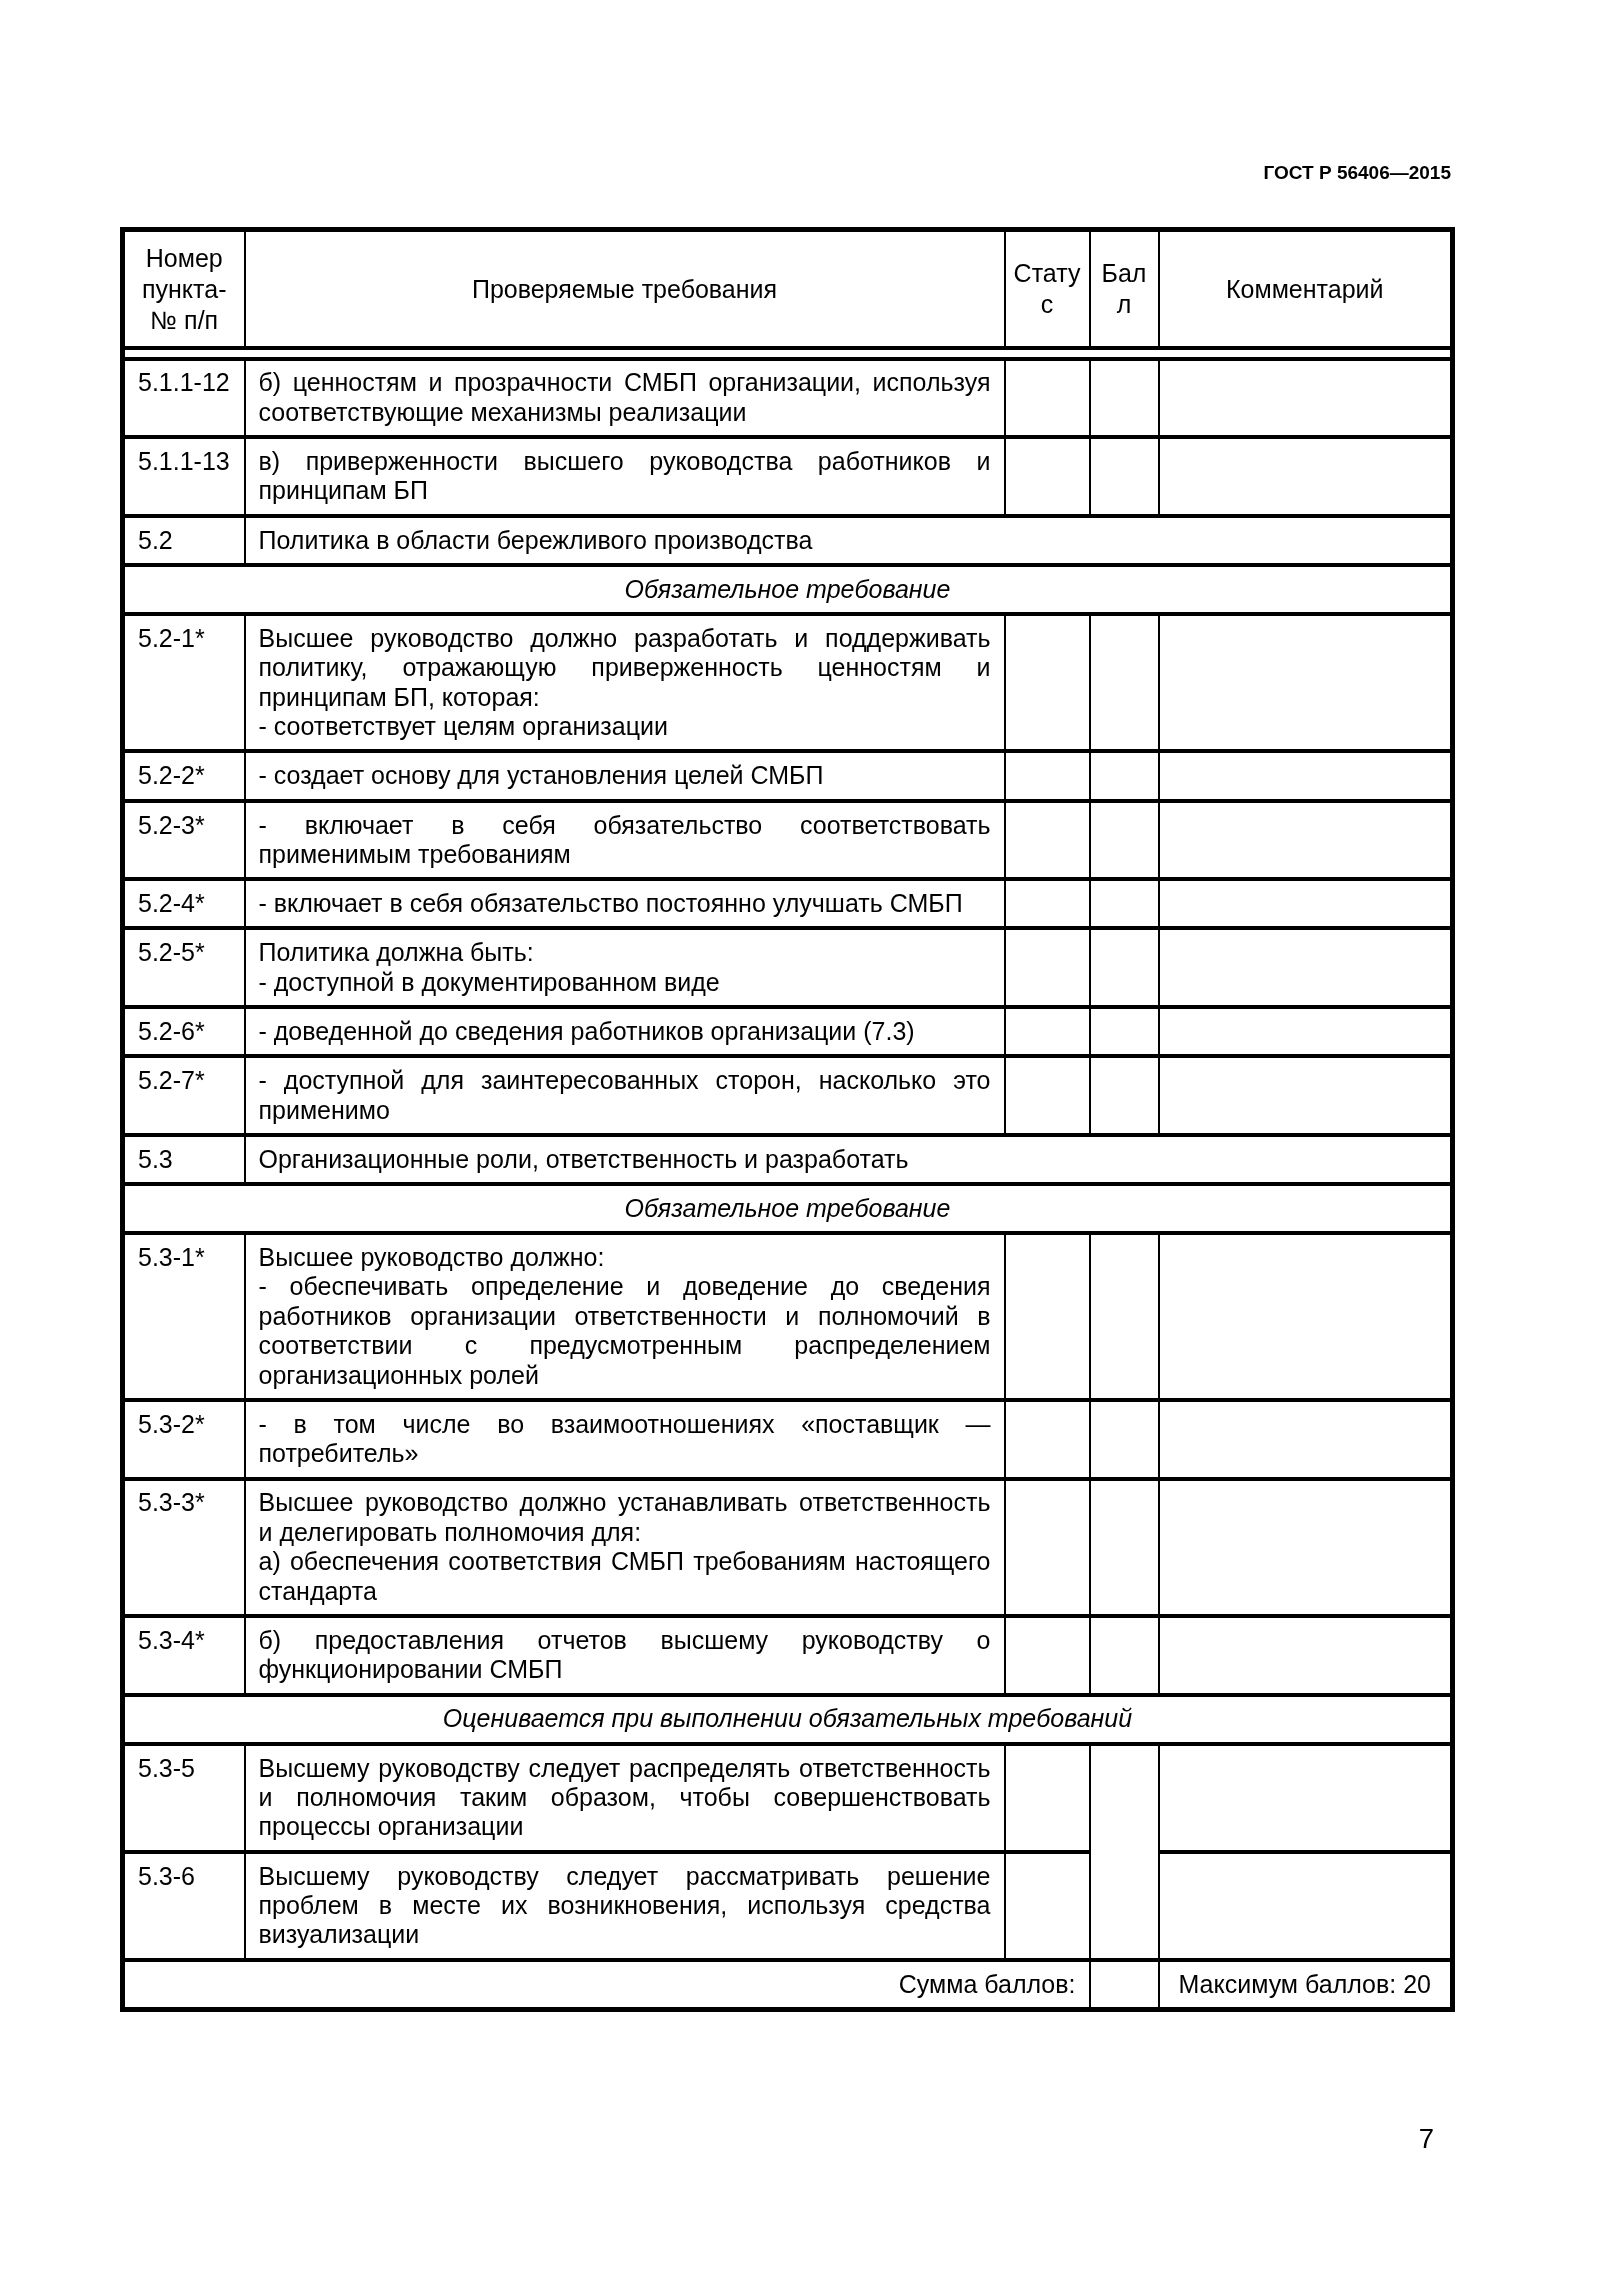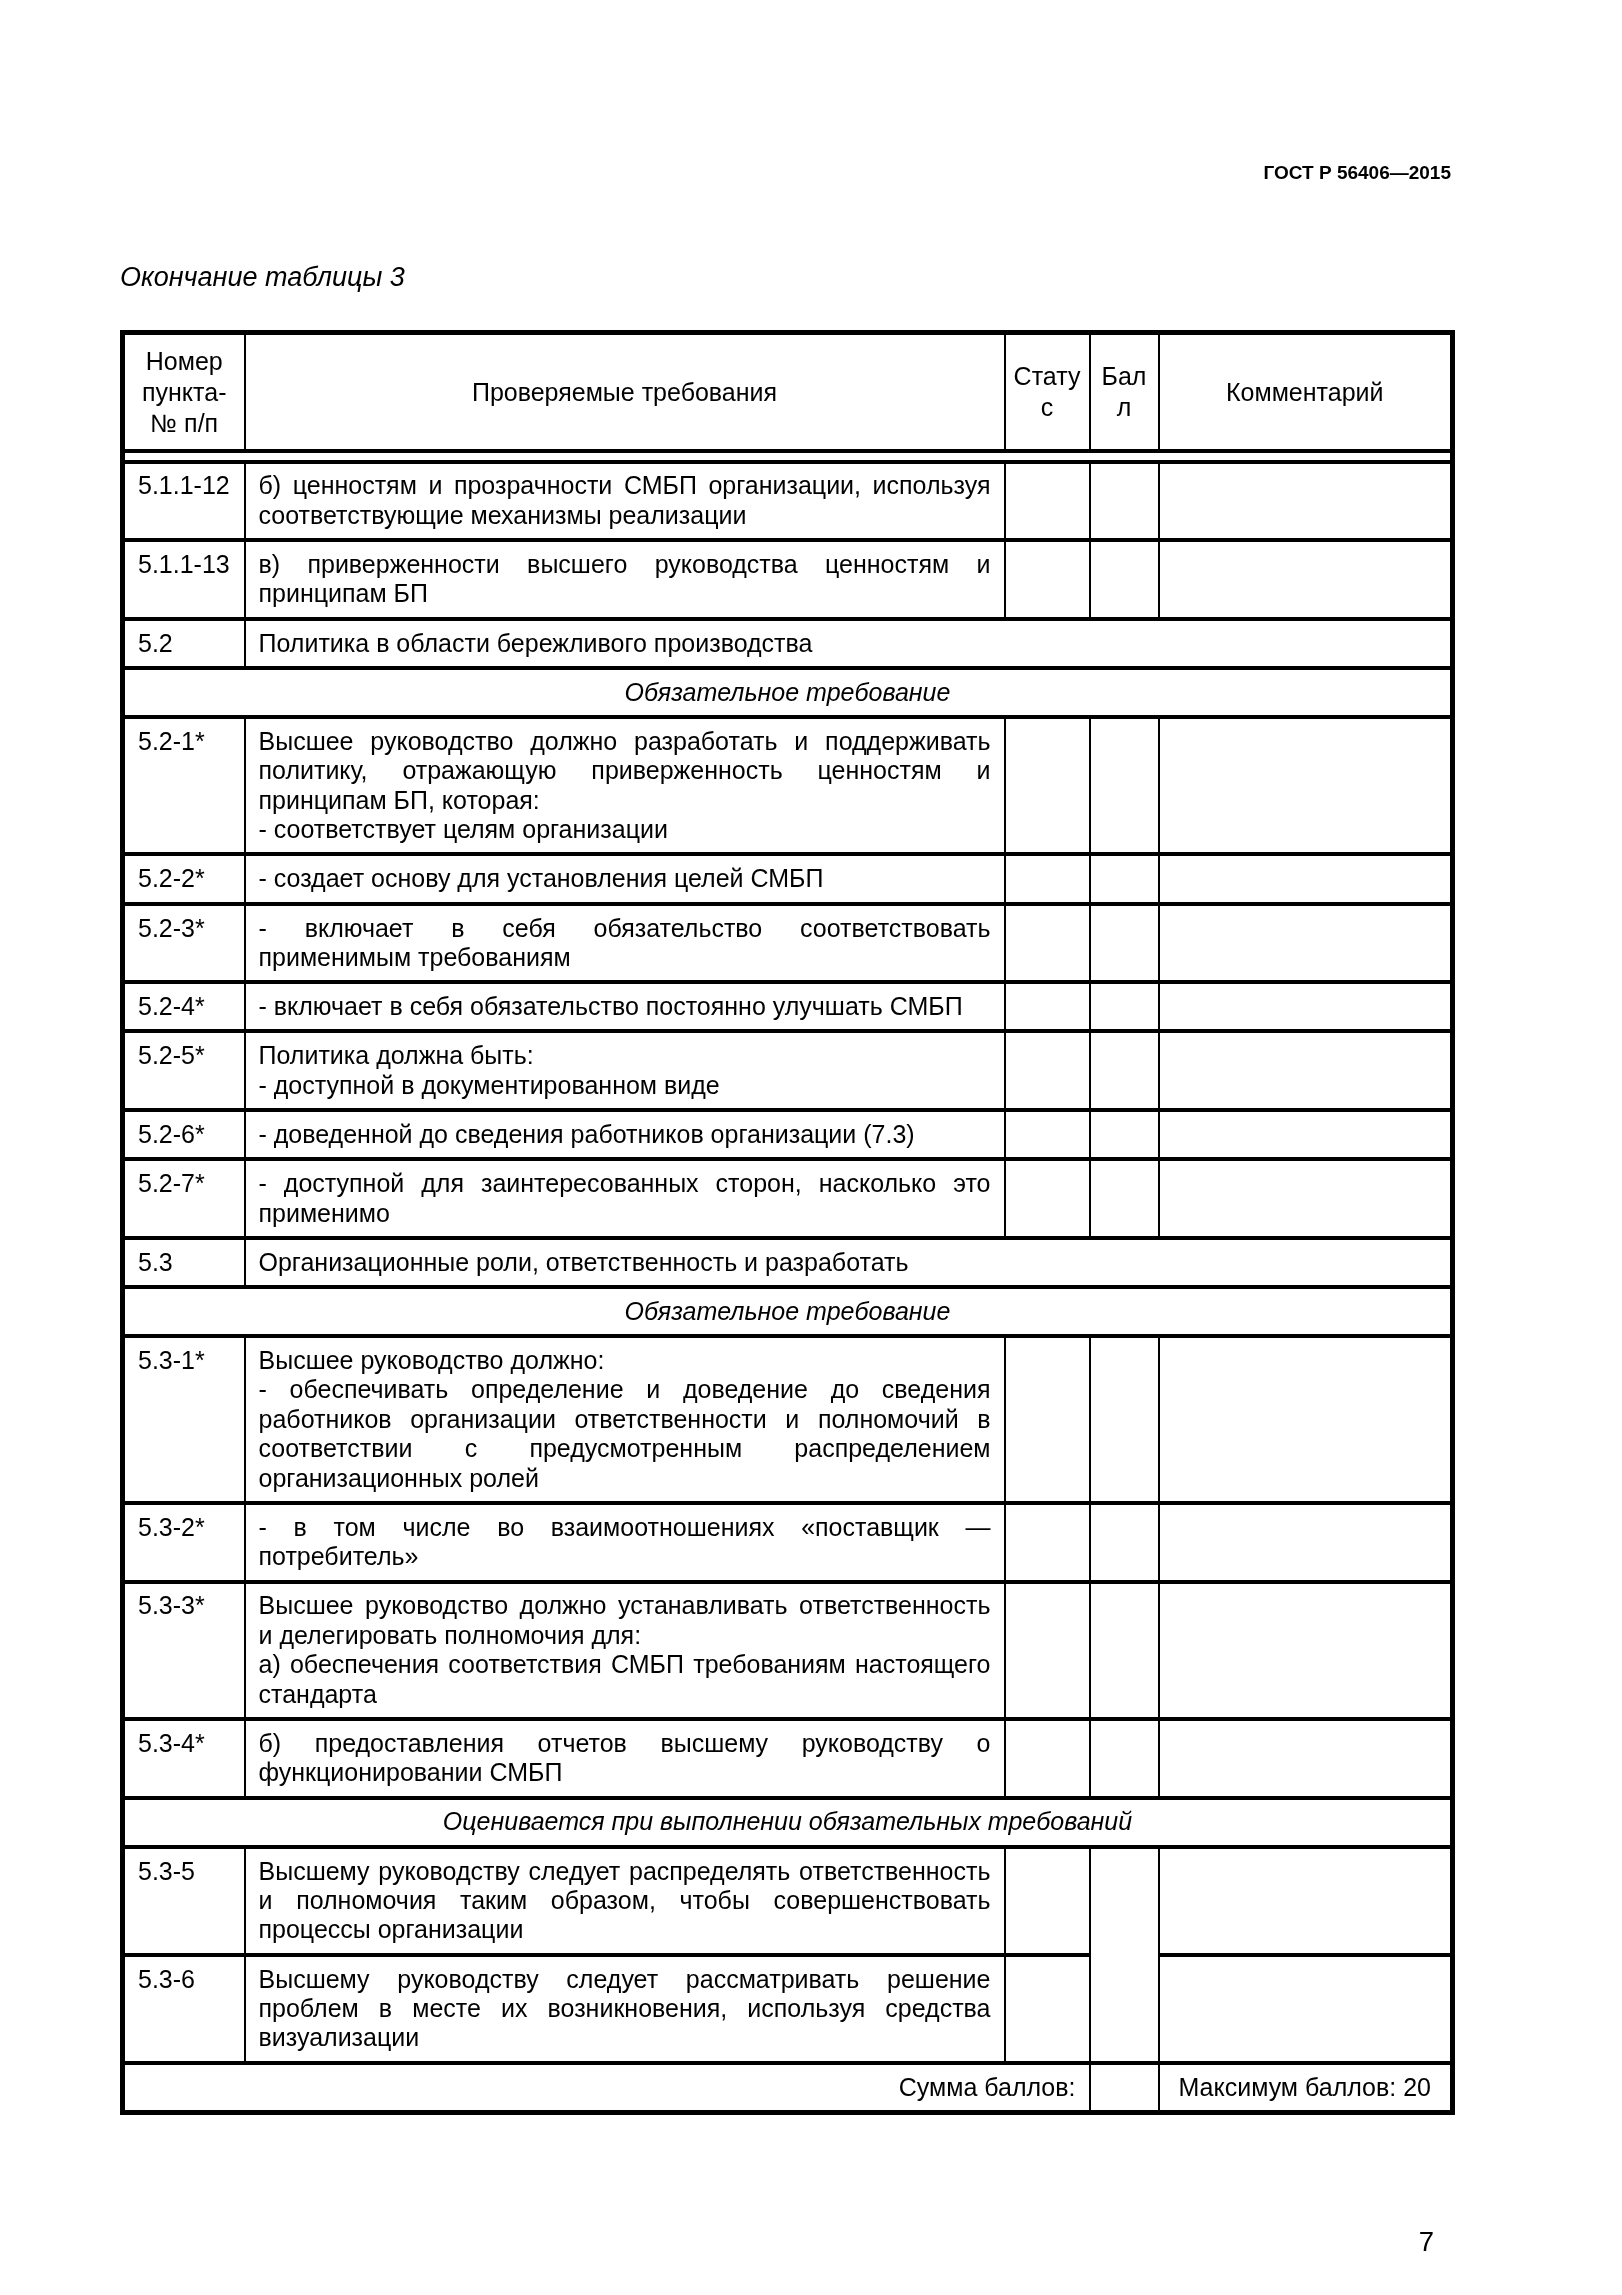--- a/index.html
+++ b/index.html
@@ -56,21 +56,20 @@
   }
 </style>
 </head>
 <body>
 
 <div class="sheet">
   <div class="content">
 
     <div class="doc-code">ГОСТ Р 56406—2015</div>
 
-    <div class="caption">Окончание таблицы 3</div>
 
     <table class="gost">
       <colgroup>
         <col style="width:122px">
           <col style="width:760px">
           <col style="width:85px">
           <col style="width:69px">
           <col style="width:294px">
       </colgroup>
 
@@ -93,21 +92,21 @@
           <div class="para">б) ценностям и прозрачности СМБП организации, используя соответствующие механизмы реализации</div>
         </td>
         <td class="c-status"></td>
         <td class="c-score"></td>
         <td class="c-comment"></td>
       </tr>
 
       <tr>
         <td class="c-num">5.1.1-13</td>
         <td class="c-req">
-          <div class="para">в) приверженности высшего руководства ценностям и принципам БП</div>
+          <div class="para">в) приверженности высшего руководства работников и принципам БП</div>
         </td>
         <td class="c-status"></td>
         <td class="c-score"></td>
         <td class="c-comment"></td>
       </tr>
 
       <tr class="section">
         <td class="c-num">5.2</td>
         <td class="c-req" colspan="4">Политика в области бережливого производства</td>
       </tr>

